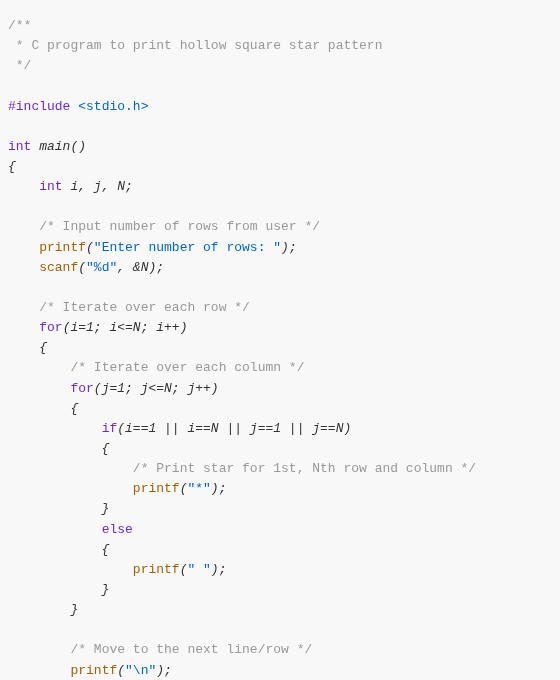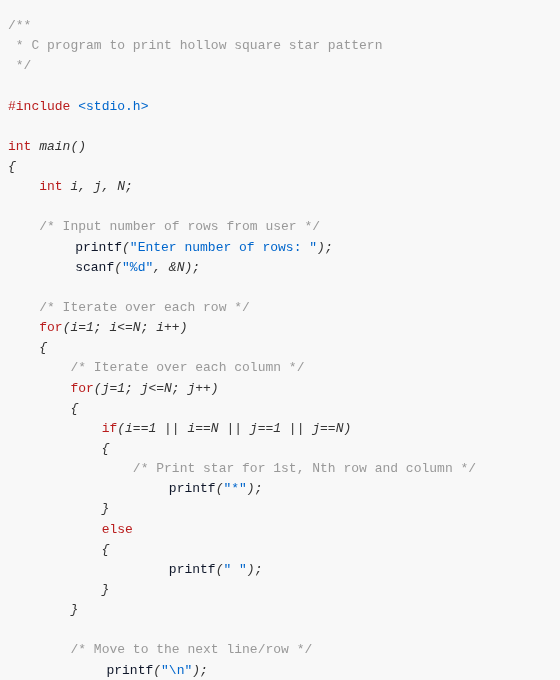--- a/index.html
+++ b/index.html
@@ -22,22 +22,22 @@
       padding: 16px 12px 16px 8px;
       width: 560px;
       min-height: 680px;
     }
 
     .code-block {
       white-space: pre;
     }
 
     .comment { color: #999999; }
-    .keyword { color: #b91c1c; }
-    .function { color: #0f172a; margin-left: 36px; }
+    .keyword { color: #6d28d9; }
+    .function { color: #a16207; }
     .string { color: #0066cc; }
     .normal { color: #333333; font-style: italic; }
   </style>
 </head>
 <body>
 
 <div class="code-container">
   <div class="code-block" id="code-render"><div><span class="comment">/**</span></div><div><span class="comment"> * C program to print hollow square star pattern</span></div><div><span class="comment"> */</span></div><div>&nbsp;</div><div><span class="keyword">#include</span><span class="normal"> </span><span class="string">&lt;stdio.h&gt;</span></div><div>&nbsp;</div><div><span class="keyword">int</span><span class="normal"> main()</span></div><div><span class="normal">{</span></div><div><span class="normal">    </span><span class="keyword">int</span><span class="normal"> i, j, N;</span></div><div>&nbsp;</div><div><span class="normal">    </span><span class="comment">/* Input number of rows from user */</span></div><div><span class="normal">    </span><span class="function">printf</span><span class="normal">(</span><span class="string">"Enter number of rows: "</span><span class="normal">);</span></div><div><span class="normal">    </span><span class="function">scanf</span><span class="normal">(</span><span class="string">"%d"</span><span class="normal">, &amp;N);</span></div><div>&nbsp;</div><div><span class="normal">    </span><span class="comment">/* Iterate over each row */</span></div><div><span class="normal">    </span><span class="keyword">for</span><span class="normal">(i=1; i&lt;=N; i++)</span></div><div><span class="normal">    {</span></div><div><span class="normal">        </span><span class="comment">/* Iterate over each column */</span></div><div><span class="normal">        </span><span class="keyword">for</span><span class="normal">(j=1; j&lt;=N; j++)</span></div><div><span class="normal">        {</span></div><div><span class="normal">            </span><span class="keyword">if</span><span class="normal">(i==1 || i==N || j==1 || j==N)</span></div><div><span class="normal">            {</span></div><div><span class="normal">                </span><span class="comment">/* Print star for 1st, Nth row and column */</span></div><div><span class="normal">                </span><span class="function">printf</span><span class="normal">(</span><span class="string">"*"</span><span class="normal">);</span></div><div><span class="normal">            }</span></div><div><span class="normal">            </span><span class="keyword">else</span></div><div><span class="normal">            {</span></div><div><span class="normal">                </span><span class="function">printf</span><span class="normal">(</span><span class="string">" "</span><span class="normal">);</span></div><div><span class="normal">            }</span></div><div><span class="normal">        }</span></div><div>&nbsp;</div><div><span class="normal">        </span><span class="comment">/* Move to the next line/row */</span></div><div><span class="normal">        </span><span class="function">printf</span><span class="normal">(</span><span class="string">"\n"</span><span class="normal">);</span></div></div>
 </div>
 

